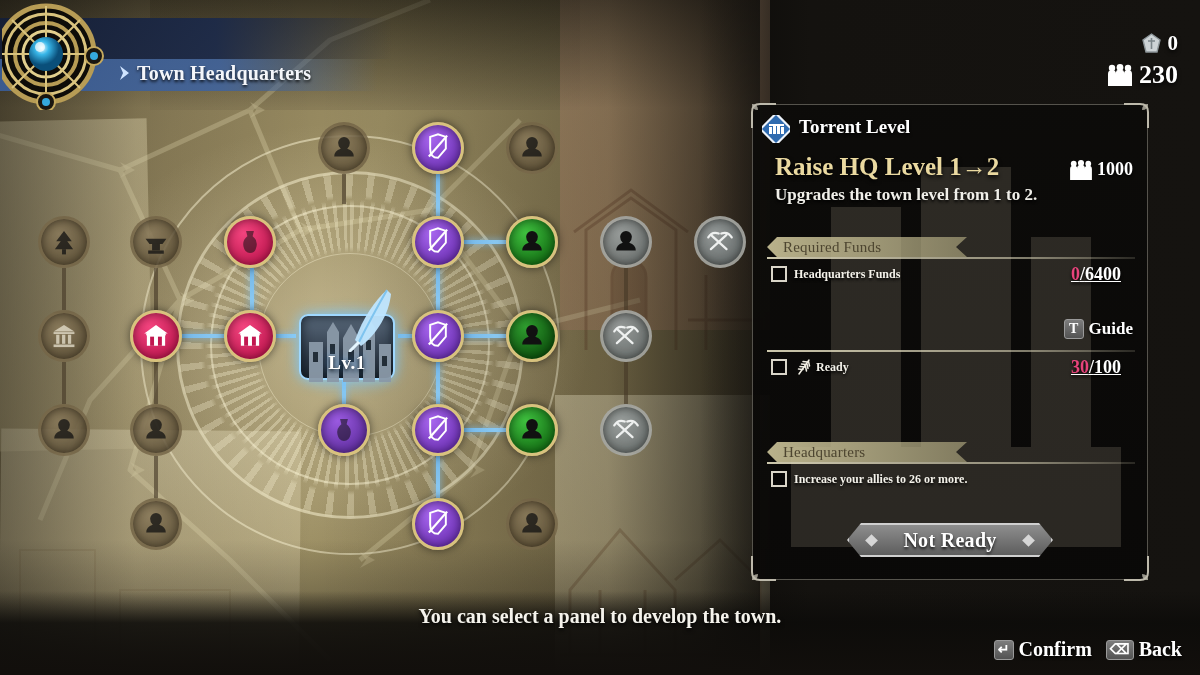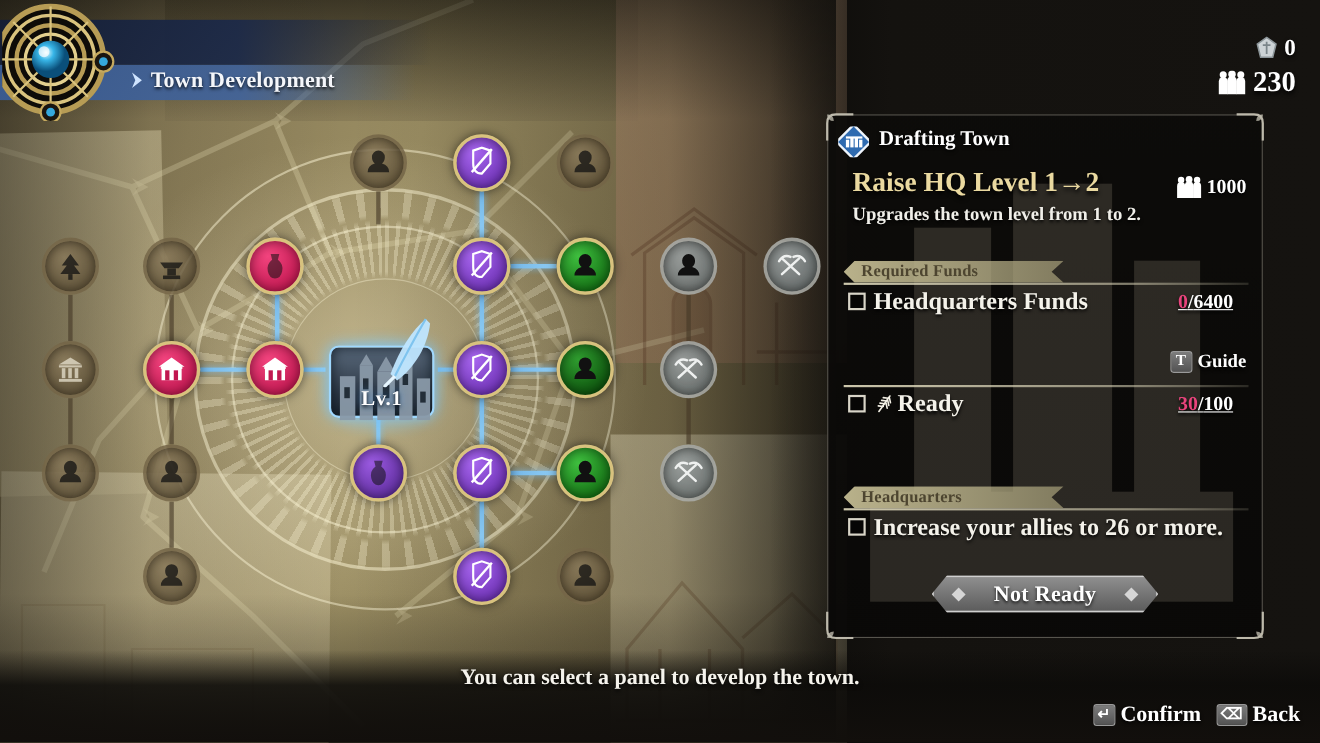--- a/index.html
+++ b/index.html
@@ -196,31 +196,31 @@
     position:absolute; left:22px; top:80px; font-size:17px; font-weight:700;
     color:#f0efe9; text-shadow:0 2px 3px rgba(0,0,0,.95);
   }
 
   .sec {
     position:absolute; left:14px; width:368px; height:22px;
   }
   .sec-tag {
     position:absolute; left:0; top:0; height:20px; padding:0 22px 0 16px;
     display:flex; align-items:center;
-    font-size:15px; color:#4d4530; font-weight:700; letter-spacing:.2px;
+    font-size:15px; color:#4d4530; font-weight:400; letter-spacing:.2px;
     background:linear-gradient(90deg, rgba(200,192,150,.92), rgba(182,174,132,.62));
     clip-path:polygon(10px 0, 100% 0, calc(100% - 11px) 50%, 100% 100%, 10px 100%, 0 50%);
     min-width:200px;
   }
   .sec-rule { position:absolute; left:0; top:20px; width:368px; height:2px;
     background:linear-gradient(90deg, rgba(226,220,190,.9), rgba(226,220,190,.55) 70%, rgba(226,220,190,.15)); }
 
   .row { position:absolute; left:18px; width:364px; height:26px; display:flex; align-items:center; }
   .chk { width:16px; height:16px; border:2px solid #d9d5c8; background:rgba(0,0,0,.35); margin-right:7px; flex:0 0 auto; }
-  .row-label { font-size:22px; font-weight:700; color:#f4f2ea; text-shadow:0 2px 3px rgba(0,0,0,.95);text-align:center; }
+  .row-label { font-size:12px; font-weight:700; color:#f4f2ea; text-shadow:0 2px 3px rgba(0,0,0,.95);text-align:center; }
   .row-val { position:absolute; right:14px; font-size:18px; font-weight:700; color:#fff; text-shadow:0 2px 3px #000;text-decoration:underline; }
   .row-val .cur { color:#e8447c; }
 
   .guide {
     position:absolute; right:14px; display:flex; align-items:center; gap:5px;
     color:#fff; font-size:17px; font-weight:700; text-shadow:0 2px 3px #000;
   }
   .key-box {
     display:inline-flex; align-items:center; justify-content:center;
     min-width:20px; height:20px; padding:0 3px; border-radius:3px;
@@ -564,21 +564,21 @@
       <path d="M12 54 L2 64" stroke="#e6f6ff" stroke-width="3"></path>
     </svg>
     <div class="hq-lv">Lv.1</div>
   </div>
 
   <div class="hdr-band-top"></div>
   <div class="hdr-band-sub"></div>
   <svg class="hdr-chev" viewBox="0 0 18 18">
     <path d="M3 2 L12 9 L3 16 L6 9 Z" fill="#cfe4ff"></path>
   </svg>
-  <div class="hdr-sub">Town Development</div>
+  <div class="hdr-sub">Town Headquarters</div>
 
   <svg class="emblem" viewBox="0 0 104 108">
     <defs>
       <radialGradient id="orb" cx="38%" cy="32%">
         <stop offset="0%" stop-color="#e8fbff"></stop>
           <stop offset="40%" stop-color="#38b6e8"></stop>
         <stop offset="100%" stop-color="#0a4f7a"></stop>
       </radialGradient>
     </defs>
     <circle cx="44" cy="52" r="50" fill="#0e0c08"></circle>
@@ -655,21 +655,21 @@
     <svg class="town-badge" viewBox="0 0 28 28">
       <rect x="3" y="3" width="22" height="22" transform="rotate(45 14 14)" fill="#2f6bb0" stroke="#eef4fb" stroke-width="2.2"></rect>
       <g fill="#ffffff">
         <rect x="7" y="12" width="3" height="7"></rect>
           <rect x="11" y="10" width="3" height="9"></rect>
         <rect x="15" y="10" width="3" height="9"></rect>
           <rect x="19" y="12" width="3" height="7"></rect>
         <rect x="7" y="9" width="15" height="2"></rect>
       </g>
     </svg>
-    <div class="town-name">Drafting Town</div>
+    <div class="town-name">Torrent Level</div>
 
     <div class="act-title">Raise HQ Level 1→2</div>
     <div class="act-cost">
       <svg width="24" height="20" viewBox="0 0 26 22">
         <g fill="#ffffff">
           <circle cx="5" cy="4" r="3.2"></circle>
             <path d="M1 22 L1 10 a4 4 0 0 1 8 0 L9 22 Z"></path>
           <circle cx="13" cy="3.4" r="3.4"></circle>
             <path d="M8.6 22 L8.6 9.6 a4.4 4.4 0 0 1 8.8 0 L17.4 22 Z"></path>
           <circle cx="21" cy="4" r="3.2"></circle>

